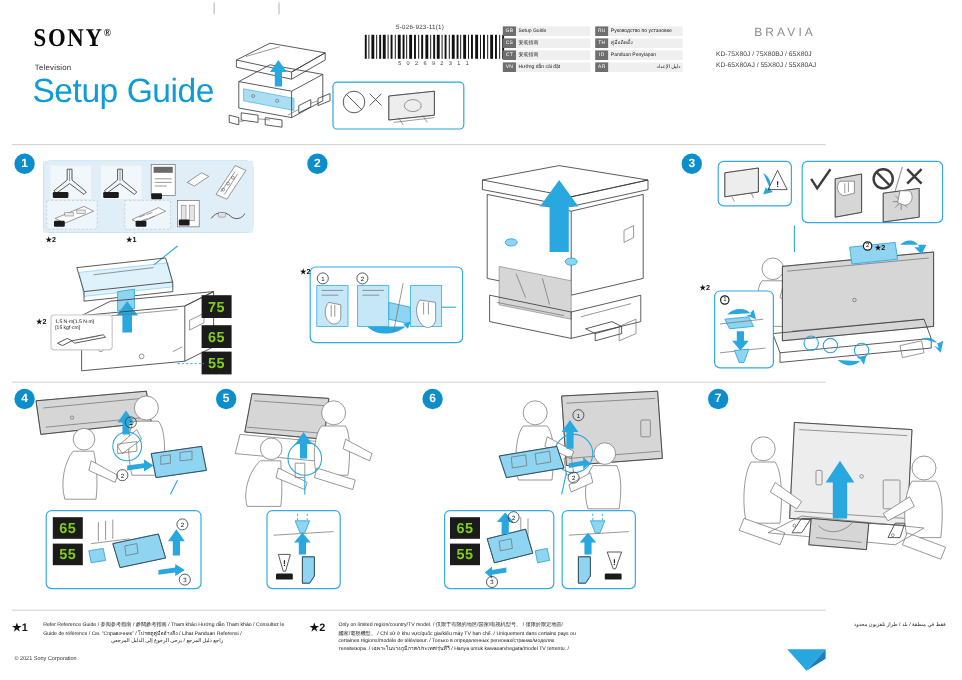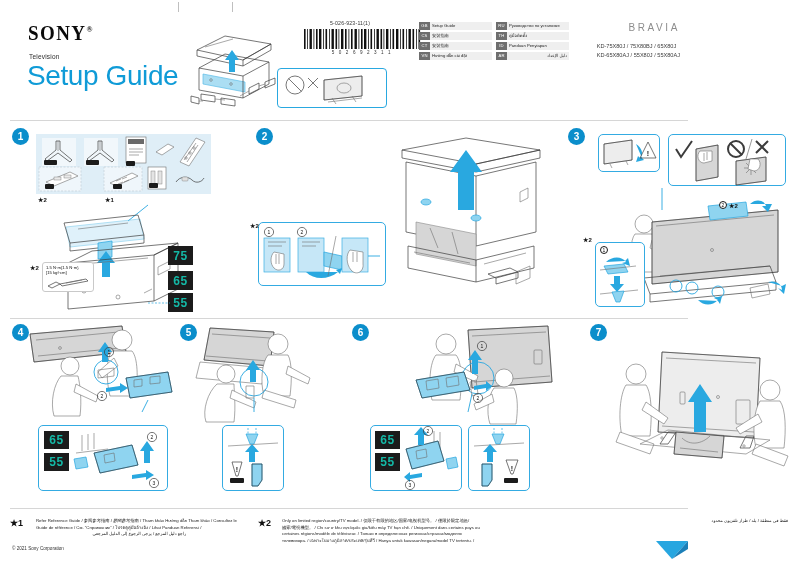--- a/index.html
+++ b/index.html
@@ -82,21 +82,21 @@
   }
 
   
   .panel-blue {
     position:absolute; border:1px solid #34abe2; border-radius:5px;
     background:#fff;
   }
   .tint { background:#dfeef7; }
 
   .size-badge {
-    position:absolute; background:#1b1b1b; color:#14b8a6;
+    position:absolute; background:#1b1b1b; color:#84cc16;
     font-family:"Liberation Sans", sans-serif; font-weight:bold;
     display:flex; align-items:center; justify-content:center;
     letter-spacing:.5px;
   }
 
   .star-lbl { position:absolute; font-size:6px; color:#111; font-weight:bold; }
 
   .callout {
     position:absolute; border:1px solid #1b1b1b; border-radius:50%;
     font-size:5px; display:flex; align-items:center; justify-content:center;

